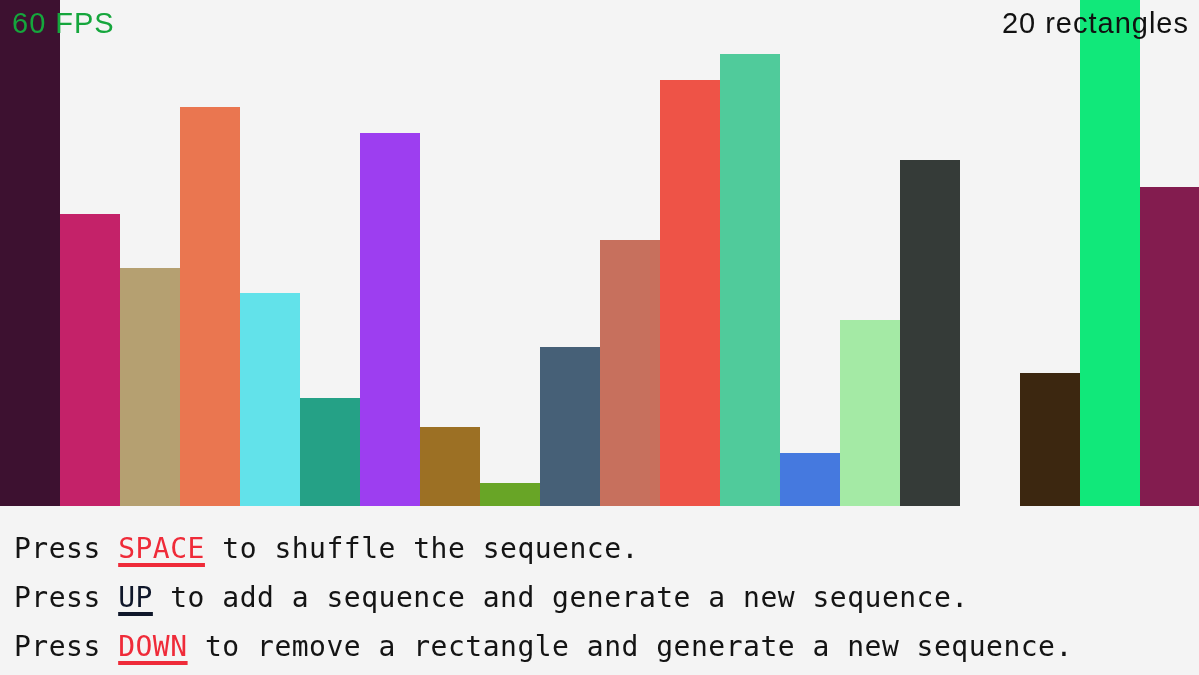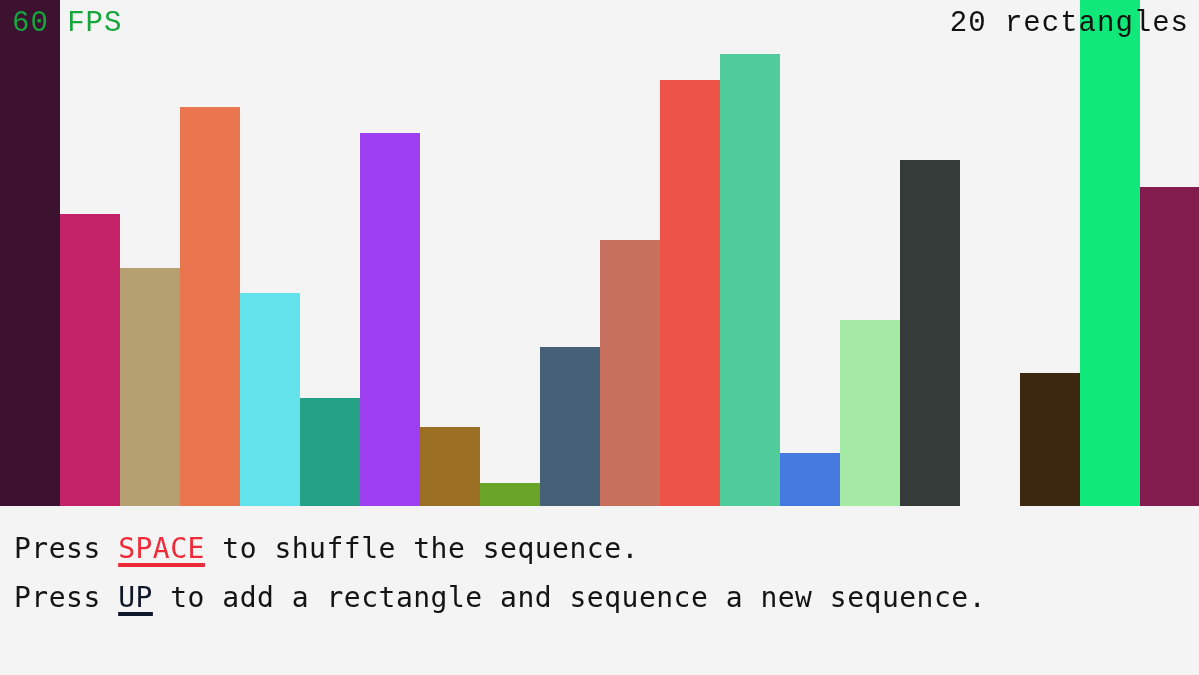--- a/index.html
+++ b/index.html
@@ -31,21 +31,21 @@
     height: 506px;
   }
   .bar {
     position: absolute;
     bottom: 0;
     box-sizing: border-box;
   }
   
   .hud {
     position: absolute;
-    font-family: Liberation Mono, monospace;
+    font-family: Liberation Sans, sans-serif;
     font-size: 29px;
     font-weight: normal;
     letter-spacing: 1px;
     white-space: nowrap;
     line-height: 1;
   }
   #fps-counter {
     left: 12px;
     top: 9px;
     color: #15a63c;
@@ -112,17 +112,20 @@
 
   <div class="hud" id="fps-counter" style="color: rgb(21, 166, 60);">60 FPS</div>
 
   <div class="hud" id="rect-count" style="color: rgb(17, 17, 17);">20 rectangles</div>
 
   <div id="instructions" style="background: rgb(244, 244, 244);">
     <div class="instruction-line" style="color: rgb(20, 20, 20);">
       <span>Press </span><span class="keycap" style="color: rgb(239, 43, 57);">SPACE</span><span> to shuffle the sequence.</span>
     </div>
     <div class="instruction-line" style="color: rgb(20, 20, 20);">
-      <span>Press </span><span class="keycap" style="color: #0f172a;">UP</span><span> to add a rectangle and sequence a new sequence.</span>
+      <span>Press </span><span class="keycap" style="color: #0f172a;">UP</span><span> to add a sequence and generate a new sequence.</span>
+    </div>
+    <div class="instruction-line" style="color: rgb(20, 20, 20);">
+      <span>Press </span><span class="keycap" style="color: rgb(239, 43, 57);">DOWN</span><span> to remove a rectangle and generate a new sequence.</span>
     </div>
   </div>
 
 </div>
 
 </body></html>

